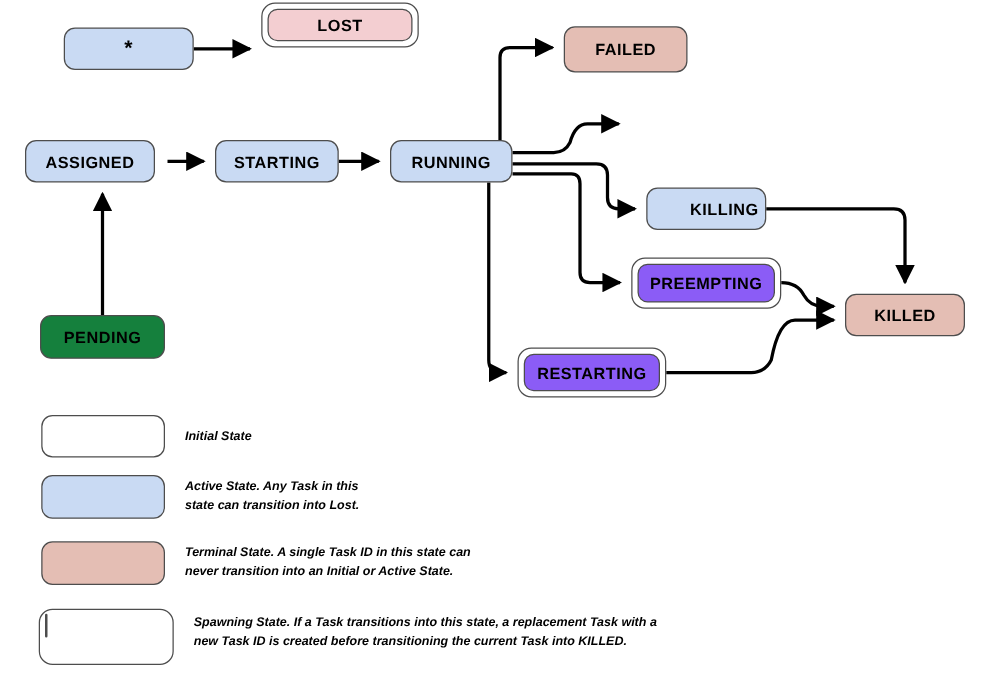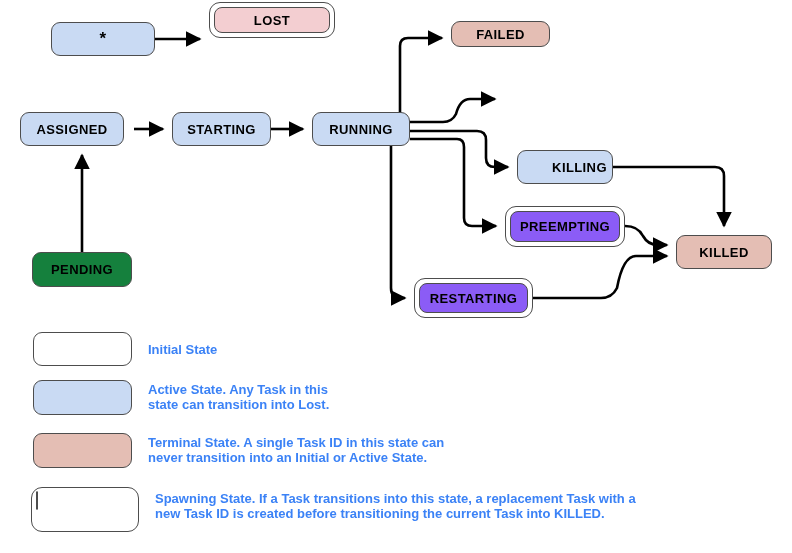--- a/index.html
+++ b/index.html
@@ -96,25 +96,26 @@
   .legend-swatch.spawning > .inner {
     width: 100%;
     height: 100%;
     box-sizing: border-box;
     border: 1.6px solid #4d4d4d;
     border-radius: 8px;
     background: #ffffff;
   }
   .legend-text {
     position: absolute;
-    font-size: 13px;
-    font-weight: bold;
-    color: #3b82f6;
+    font-size: 10px;
+    font-weight: bold;
+    color: #000000;
     line-height: 15px;
     white-space: pre-line;
+    font-style: italic;
   }
 </style>
 </head>
 <body>
 
 <div id="diagram-root">
 
   <svg class="edges" viewBox="0 0 792 553" width="792" height="553">
     <defs>
       <marker id="ah" viewBox="0 0 10 10" refX="9" refY="5" markerWidth="6" markerHeight="6" orient="auto-start-reverse">
@@ -158,21 +159,21 @@
   </div>
 
   <div class="node blue" style="left:20px; top:112px; width:104px; height:34px;">ASSIGNED</div>
 
   <div class="node blue" style="left:172px; top:112px; width:99px; height:34px;">STARTING</div>
 
   <div class="node blue" style="left:312px; top:112px; width:98px; height:34px;">RUNNING</div>
 
   <div class="node white" style="left:32px; top:252px; width:100px; height:35px;">PENDING</div>
 
-  <div class="node pink" style="left:451px; top:21px; width:99px; height:26px;text-align:center;">FAILED</div>
+  <div class="node pink" style="left:451px; top:21px; width:99px; height:37px;text-align:center;">FAILED</div>
 
 
   <div class="node blue" style="left:517px; top:150px; width:96px; height:34px;padding-left:29px;">KILLING</div>
 
   <div class="node spawning blue" style="left:505px; top:206px; width:120px; height:41px;">
     <span class="inner">PREEMPTING</span>
   </div>
 
   <div class="node spawning blue" style="left:414px; top:278px; width:119px; height:40px;">
     <span class="inner">RESTARTING</span>

